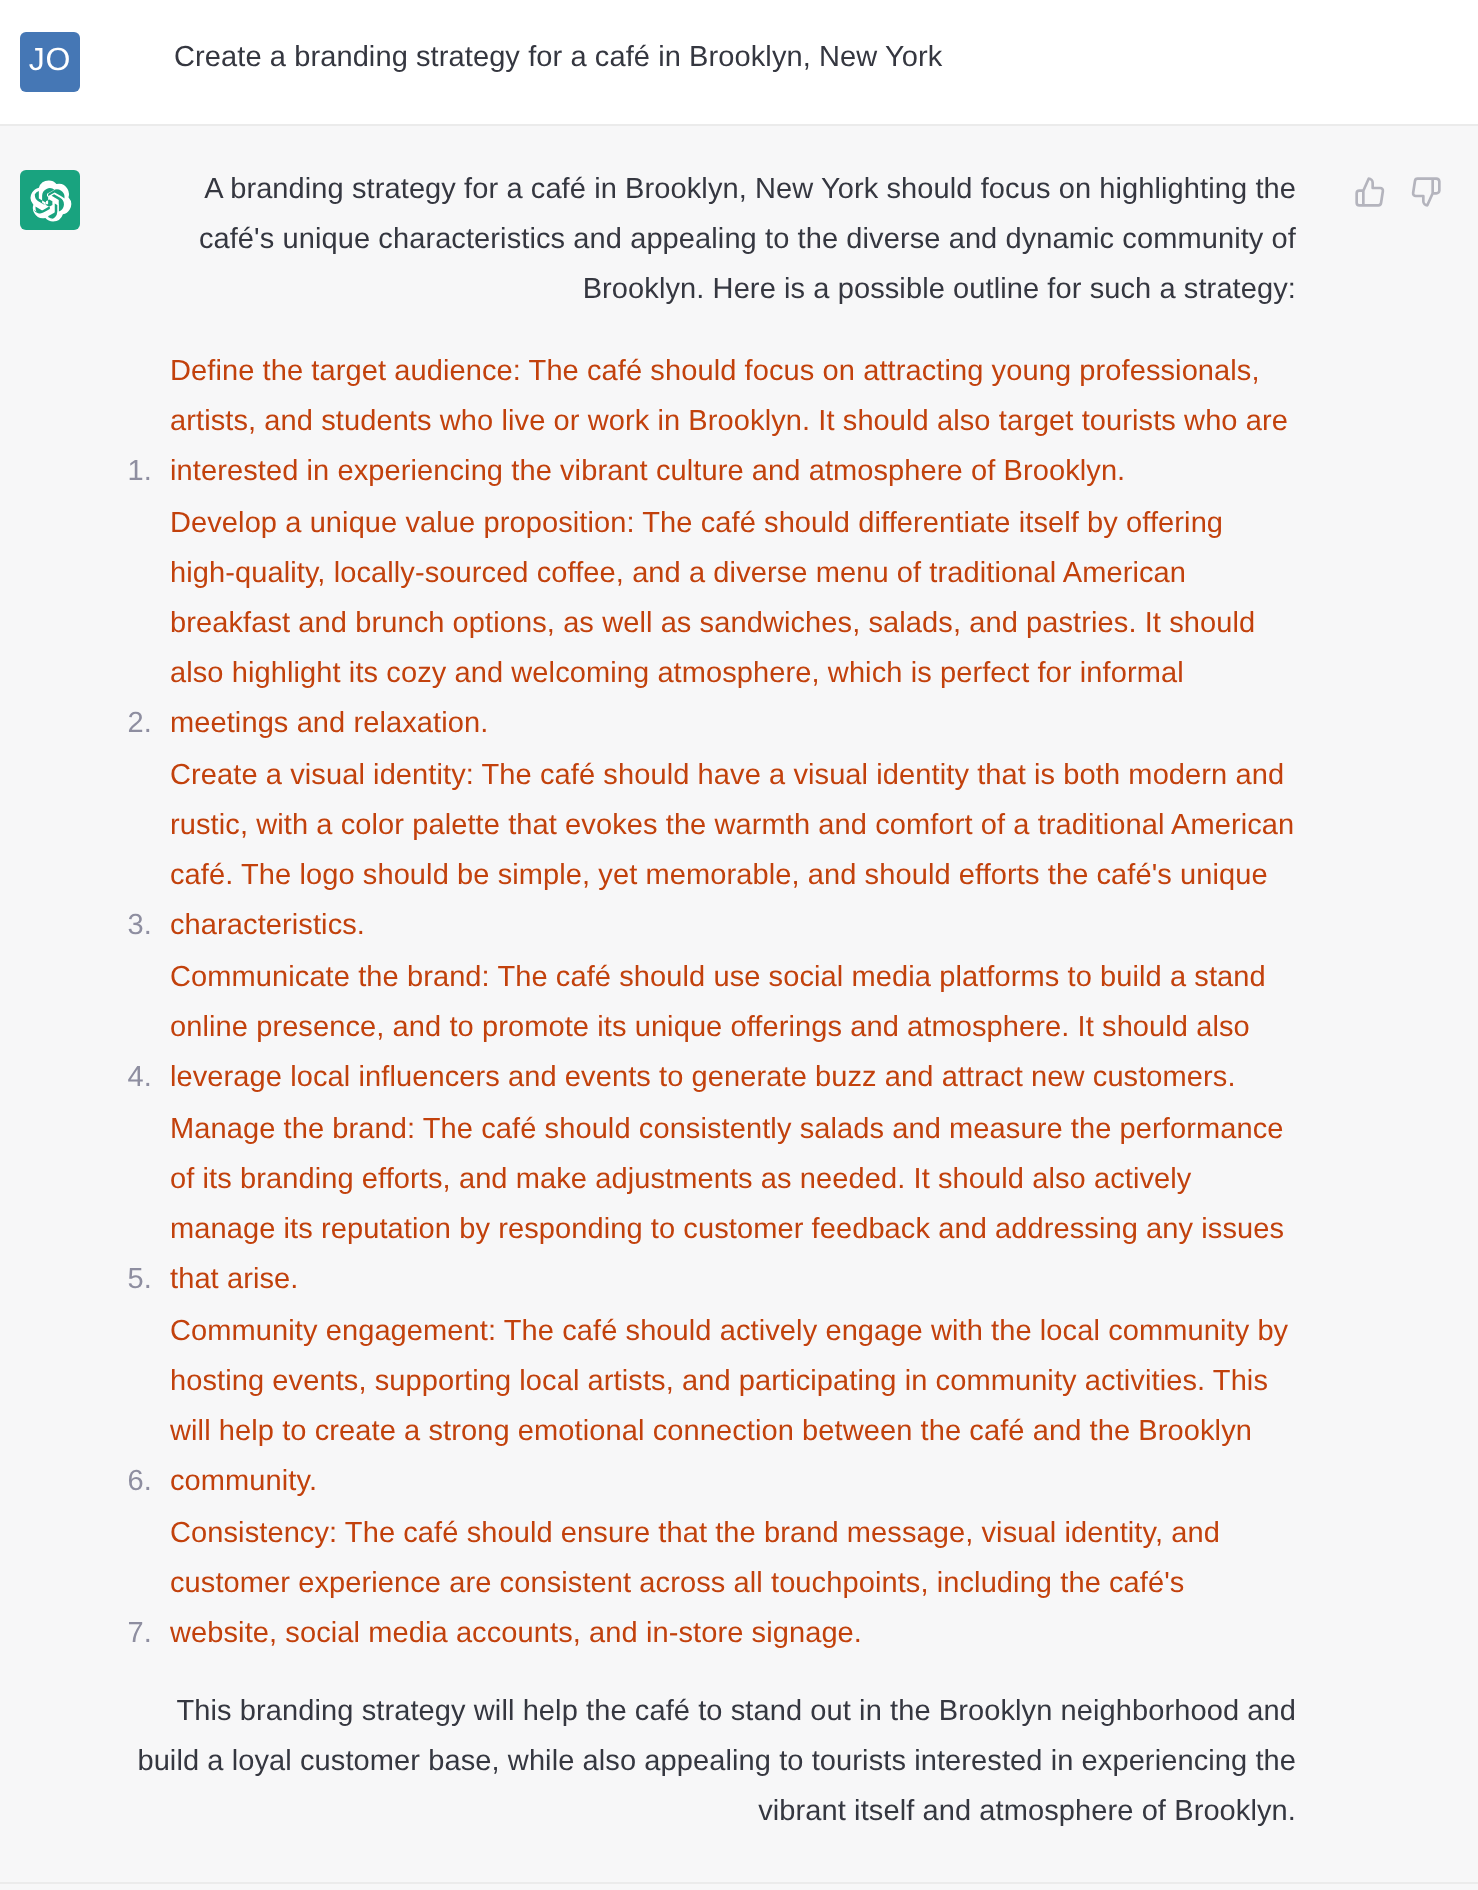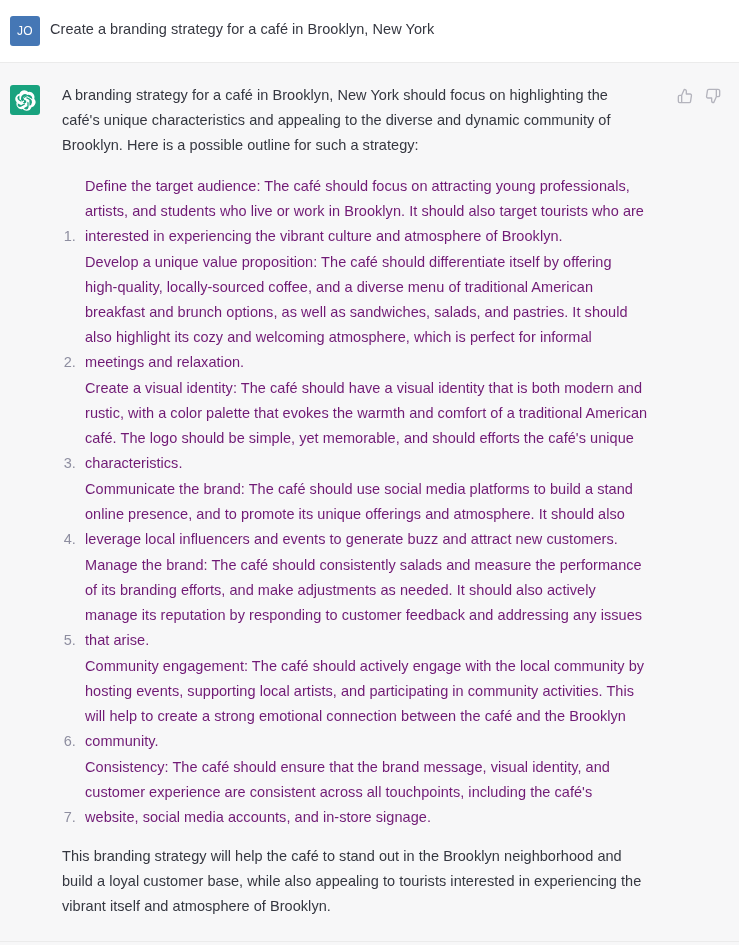--- a/index.html
+++ b/index.html
@@ -59,21 +59,21 @@
     border-radius: 3px;
     display: flex;
     align-items: center;
     justify-content: center;
     overflow: hidden;
     flex: 0 0 auto;
   }
   .avatar.user-avatar {
     background: #4577b5;
     color: #ffffff;
-    font-size: 12px;
+    font-size: 16px;
     letter-spacing: 0.4px;
     font-weight: 400;
   }
   .avatar.assistant-avatar {
     background: #19a37f;
   }
   .avatar.assistant-avatar svg { display: block; }
 
   
   .msg-body {
@@ -84,42 +84,44 @@
   .msg-text {
     color: #353740;
     font-size: 14.5px;
     line-height: 25px;
     letter-spacing: 0.05px;
     word-wrap: break-word;
   }
   .user .msg-text {
     padding-top: 4px;
     line-height: 22px;
+    margin-left: 37px;
   }
 
   .msg-main {
     width: 598px;
   }
 
   p.para {
     margin: 0 0 0 12px;
+    text-align: right;
   }
 
   ol.steps {
     margin: 16px 0 14px 0;
     padding-left: 30px;
     list-style-type: decimal;
   }
   ol.steps li {
     margin: 0 0 1px 0;
     padding-left: 5px;
     color: #8e8ea0;
   }
   ol.steps li > span.li-text {
-    color: #701a75;
+    color: #c2410c;
     display: inline-block;
   }
   ol.steps li::marker {
     color: #8e8ea0;
     font-size: 14.5px;
   }
 
   .closing {
     margin-top: 17px;
   }

